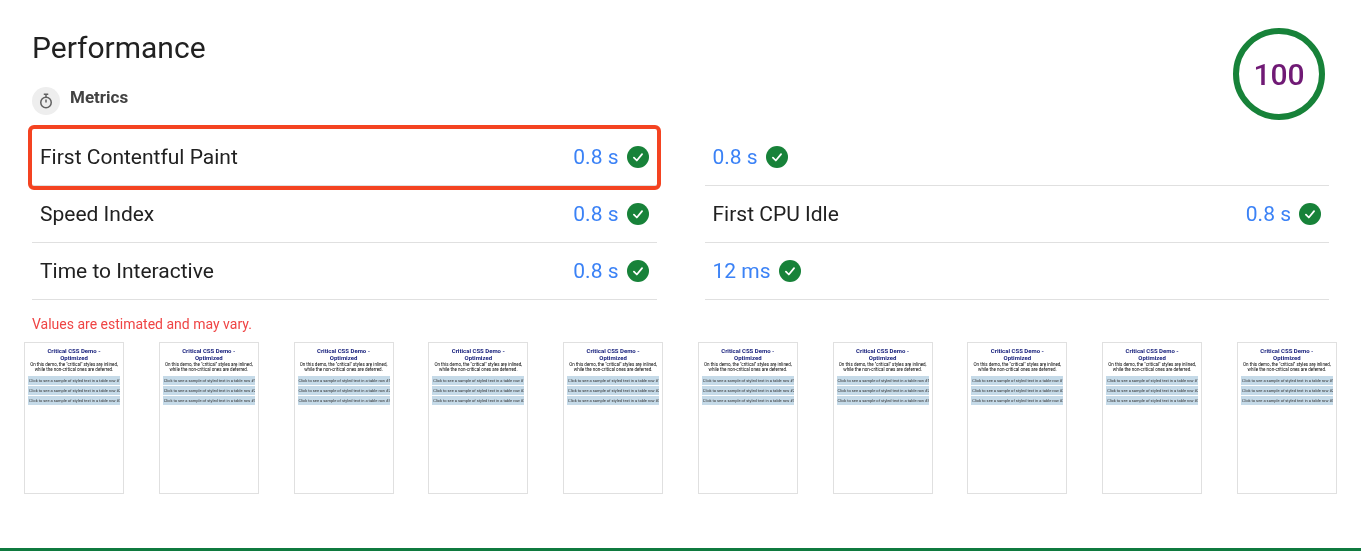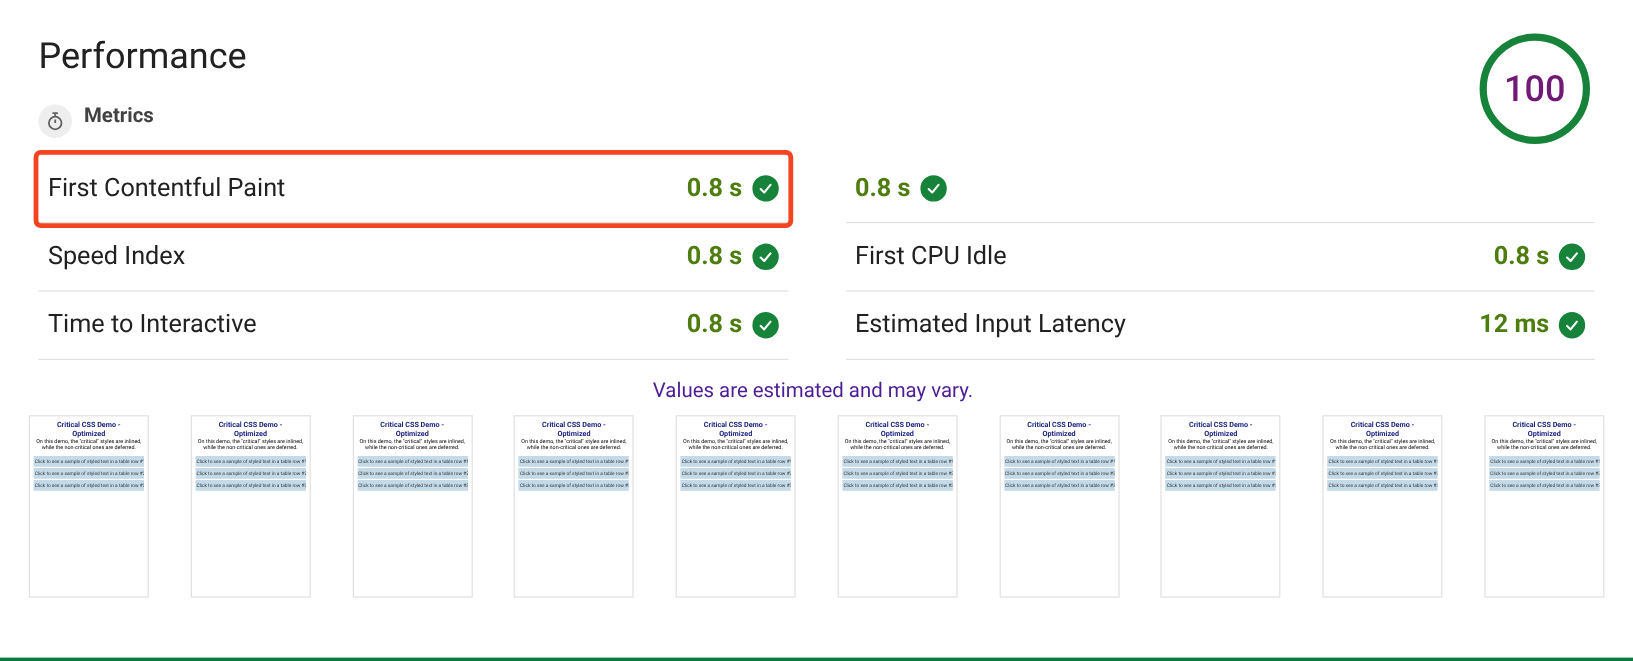--- a/index.html
+++ b/index.html
@@ -70,41 +70,41 @@
     padding: 16px 8px 16px 8px;
     font-size: 21px;
   }
   .metric-row .name { color: #212121; }
   .metric-row .val-wrap {
     display: flex;
     align-items: center;
     gap: 8px;
   }
   .metric-row .val {
-    color: #4d7c0f;
-    font-weight: 700;
+    color: #3b82f6;
+    font-weight: 400;
   }
   .check {
     width: 22px;
     height: 22px;
     border-radius: 50%;
     background: #178239;
     display: inline-flex;
     align-items: center;
     justify-content: center;
   }
   .check svg { width: 14px; height: 14px; }
   .highlighted {
     outline: 4px solid #f44321;
     border-radius: 2px;
   }
   .footnote {
-    text-align: center;
-    color: #4c1d95;
-    font-size: 17px;
+    text-align: left;
+    color: #ef4444;
+    font-size: 14px;
     margin: 16px 6px 10px 0;
   }
   .filmstrip {
     display: flex;
     justify-content: space-between;
     gap: 14px;
     margin-top: 4px;
     padding: 0 24px 24px 24px;
   }
   .thumb {
@@ -223,21 +223,20 @@
           <span class="val-wrap">
             <span class="val">0.8 s</span>
             <span class="check">
               <svg viewBox="0 0 24 24" fill="none" stroke="#fff" stroke-width="3" stroke-linecap="round" stroke-linejoin="round">
                 <polyline points="5 13 10 18 19 7"></polyline>
               </svg>
             </span>
           </span>
         </div>
         <div class="metric-row">
-          <span class="name">Estimated Input Latency</span>
           <span class="val-wrap">
             <span class="val">12 ms</span>
             <span class="check">
               <svg viewBox="0 0 24 24" fill="none" stroke="#fff" stroke-width="3" stroke-linecap="round" stroke-linejoin="round">
                 <polyline points="5 13 10 18 19 7"></polyline>
               </svg>
             </span>
           </span>
         </div>
       </div>

